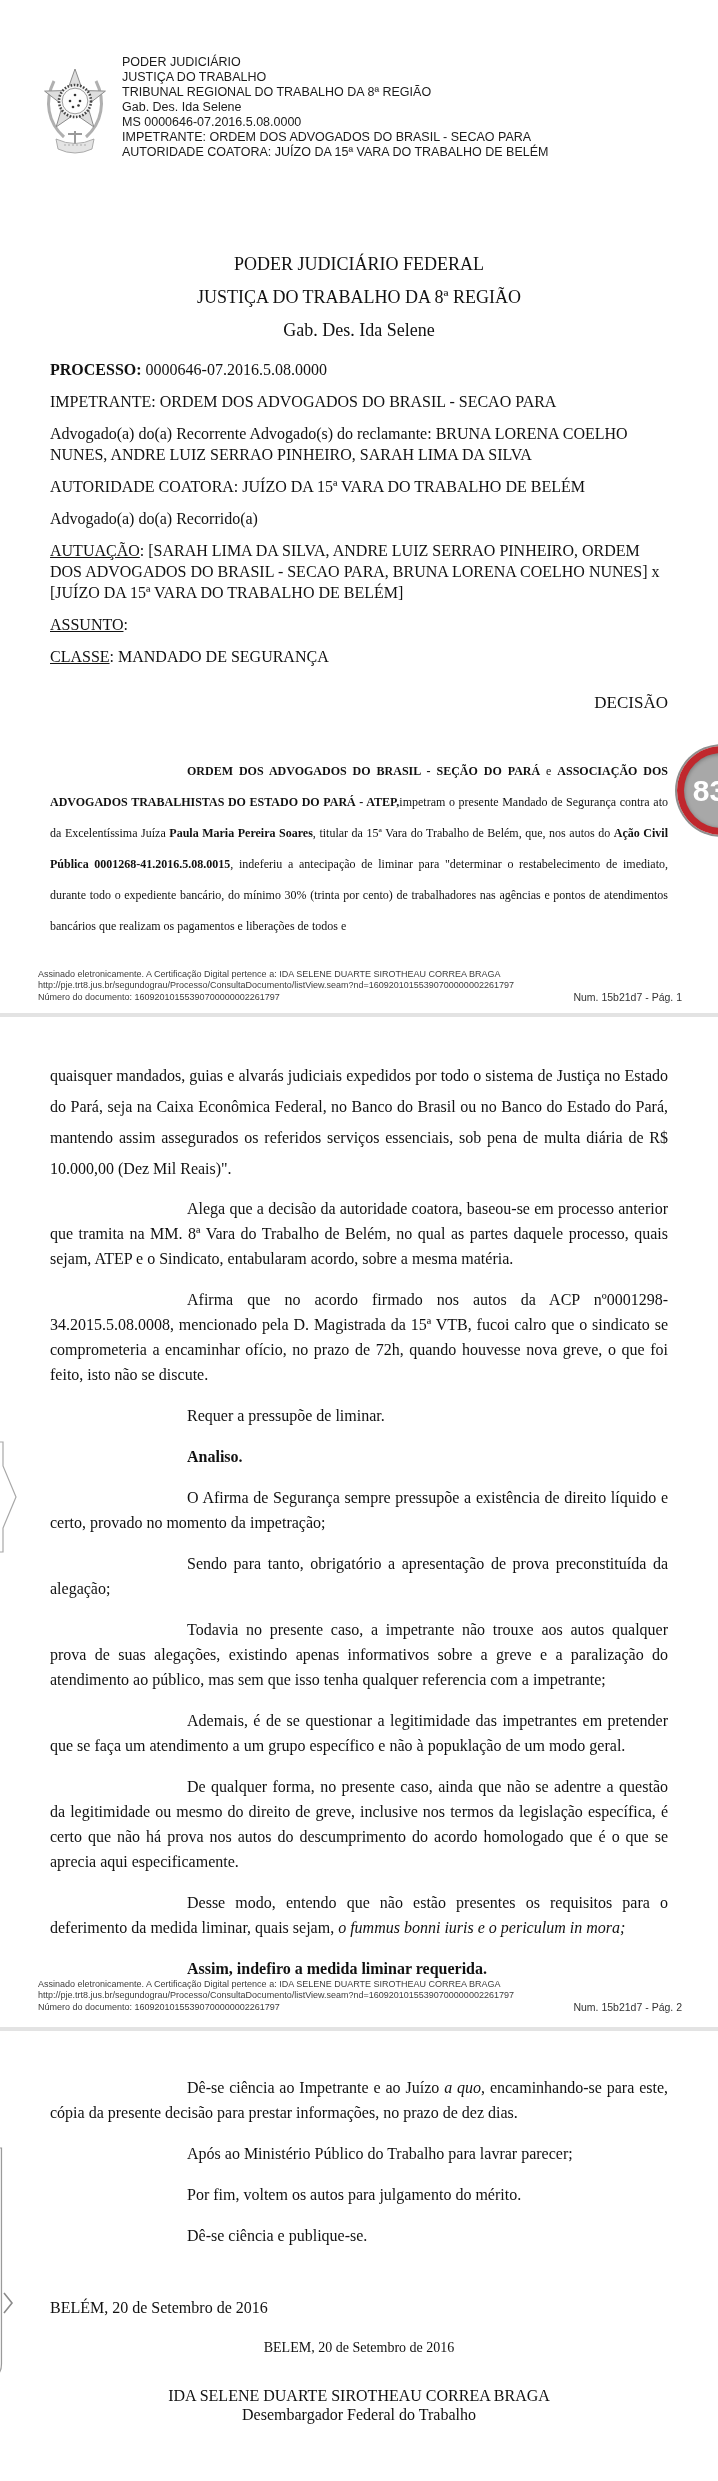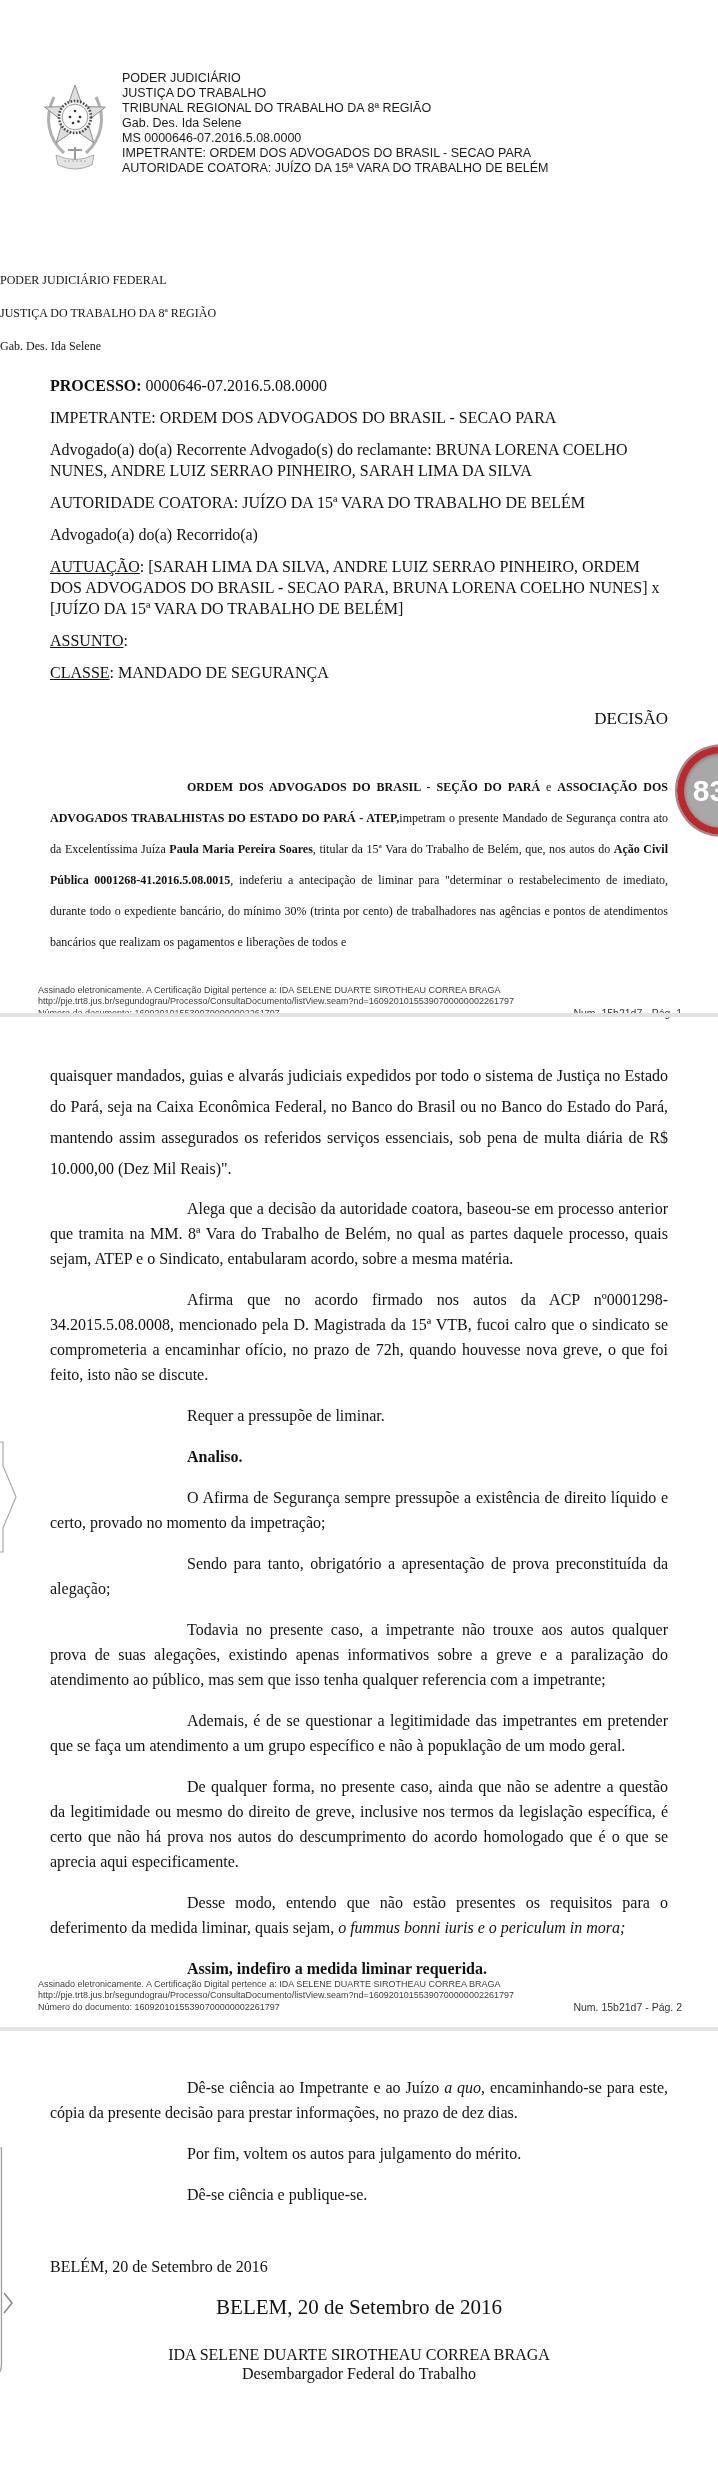--- a/index.html
+++ b/index.html
@@ -1,51 +1,51 @@
 <!DOCTYPE html>
 <html><head>
 <meta charset="utf-8">
 <style>
   html,body{margin:0;padding:0;background:#ffffff;}
   body{position:relative;width:718px;height:2481px;overflow:hidden;
        font-family:"Liberation Serif",serif;color:#111;}
   .page{position:absolute;left:0;width:718px;}
-  .p1{top:16px;height:1013px;border-radius:10px;}
+  .p1{top:0;height:1013px;border-radius:10px;}
   .p2{top:1016px;height:1011px;}
   .p3{top:2030px;height:451px;}
   .sep{position:absolute;left:0;width:718px;height:4px;background:#e3e3e3;}
   .sep1{top:1013px;}
   .sep2{top:2027px;}
 
   
   .letterhead{position:absolute;top:55px;left:42px;display:flex;}
   .emblem{margin-top:6px;flex:0 0 auto;}
   .lh-text{margin-left:14px;font-family:"Liberation Sans",sans-serif;
            font-size:12.5px;line-height:15px;color:#1a1a1a;white-space:nowrap;}
 
   
-  .doc-center{position:absolute;top:256px;left:0;width:718px;text-align:left;
-              font-size:12px;}
+  .doc-center{position:absolute;top:256px;left:0;width:718px;text-align:center;
+              font-size:18px;}
   .doc-center div{line-height:17px;margin-bottom:16px;}
   .meta{position:absolute;top:359px;left:50px;width:618px;font-size:16px;}
   .meta .entry{line-height:21px;margin-bottom:11px;}
   .u{text-decoration:underline;}
   .decisao{position:absolute;top:693px;left:50px;width:618px;font-size:17px;
            font-weight:normal;text-indent:137px;text-align:right;}
   .para1{position:absolute;top:744px;left:50px;width:618px;font-size:12px;
          line-height:31px;text-align:justify;text-indent:137px;}
 
   .bodytext{padding:0 50px;font-size:16px;}
   .p2 .bodytext{padding-top:44px;}
   .p3 .bodytext{padding-top:45px;}
   .bodytext p{margin:0 0 16px;line-height:25px;text-align:justify;text-indent:137px;}
   .bodytext p.quote-cont{line-height:31px;text-indent:0;margin-bottom:12px;}
   .bodytext p.bold{font-weight:bold;}
   .date-left{margin-top:50px;font-size:16px;line-height:20px;}
-  .date-center{margin-top:20px;font-size:21px;line-height:20px;text-align:center;}
+  .date-center{margin-top:20px;font-size:14px;line-height:20px;text-align:center;}
   .signature{margin-top:28px;text-align:center;font-size:16px;line-height:19px;}
 
   
   .footer{position:absolute;left:38px;right:36px;
           font-family:"Liberation Sans",sans-serif;font-size:9px;line-height:11.5px;
           color:#3c3c3c;}
   .p1 .footer{bottom:10px;}
   .p2 .footer{bottom:14px;}
   .pagenum{position:absolute;right:0;bottom:0;font-size:10.5px;color:#333;}
 
@@ -153,20 +153,21 @@
     <div>Número do documento: 16092010155390700000002261797</div>
     <span class="pagenum">Num. 15b21d7 - Pág. 2</span>
   </div>
 </div>
 
 <div class="sep sep2"></div>
 
 <div class="page p3">
   <div class="bodytext">
     <p><span>Dê-se ciência ao Impetrante e ao Juízo </span><i>a quo</i><span>, encaminhando-se para este, cópia da presente decisão para prestar informações, no prazo de dez dias.</span></p>
+    <p>Após ao Ministério Público do Trabalho para lavrar parecer;</p>
     <p>Por fim, voltem os autos para julgamento do mérito.</p>
     <p>Dê-se ciência e publique-se.</p>
     <div class="date-left">BELÉM, 20 de Setembro de 2016</div>
     <div class="date-center">BELEM, 20 de Setembro de 2016</div>
     <div class="signature">
       <div>IDA SELENE DUARTE SIROTHEAU CORREA BRAGA</div>
       <div>Desembargador Federal do Trabalho</div>
     </div>
   </div>
 </div>

